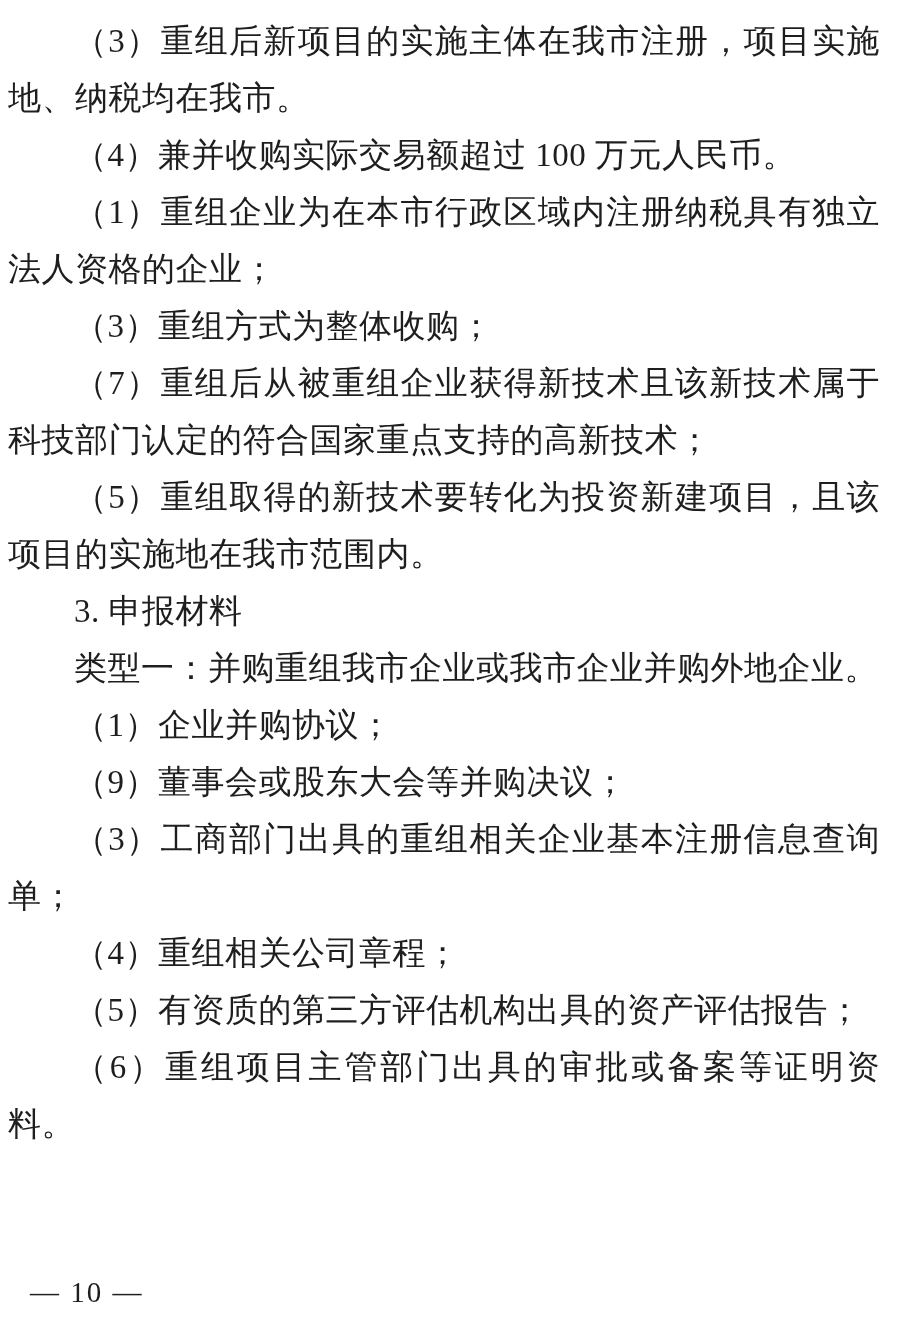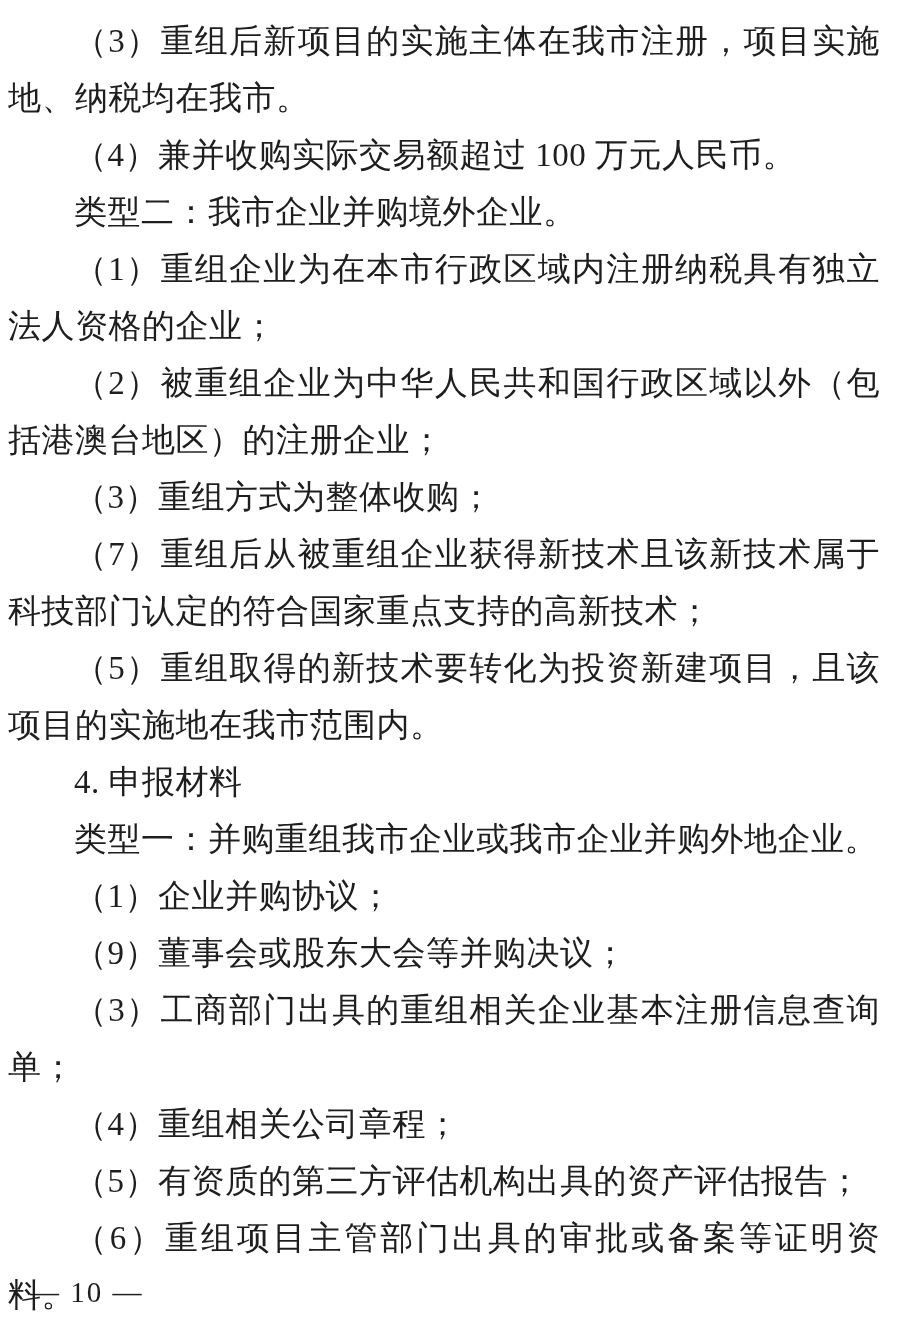--- a/index.html
+++ b/index.html
@@ -38,27 +38,25 @@
     margin-top: 12px;
   }
 </style>
 </head>
 <body>
 
 <div class="doc-page">
   <div class="doc-content">
       <p class="para">（3）重组后新项目的实施主体在我市注册，项目实施地、纳税均在我市。</p>
       <p class="para">（4）兼并收购实际交易额超过 100 万元人民币。</p>
-      <p class="para">类型二：我市企业并购境外企业。</p>
       <p class="para">（1）重组企业为在本市行政区域内注册纳税具有独立法人资格的企业；</p>
-      <p class="para">（2）被重组企业为中华人民共和国行政区域以外（包括港澳台地区）的注册企业；</p>
       <p class="para">（3）重组方式为整体收购；</p>
       <p class="para">（7）重组后从被重组企业获得新技术且该新技术属于科技部门认定的符合国家重点支持的高新技术；</p>
       <p class="para">（5）重组取得的新技术要转化为投资新建项目，且该项目的实施地在我市范围内。</p>
-      <p class="para">4.  申报材料</p>
+      <p class="para">3.  申报材料</p>
       <p class="para">类型一：并购重组我市企业或我市企业并购外地企业。</p>
       <p class="para">（1）企业并购协议；</p>
       <p class="para">（9）董事会或股东大会等并购决议；</p>
       <p class="para">（3）工商部门出具的重组相关企业基本注册信息查询单；</p>
       <p class="para">（4）重组相关公司章程；</p>
       <p class="para">（5）有资质的第三方评估机构出具的资产评估报告；</p>
       <p class="para">（6）重组项目主管部门出具的审批或备案等证明资料。</p>
     </div>
   <div class="page-footer">— 10 —</div>
 </div>

